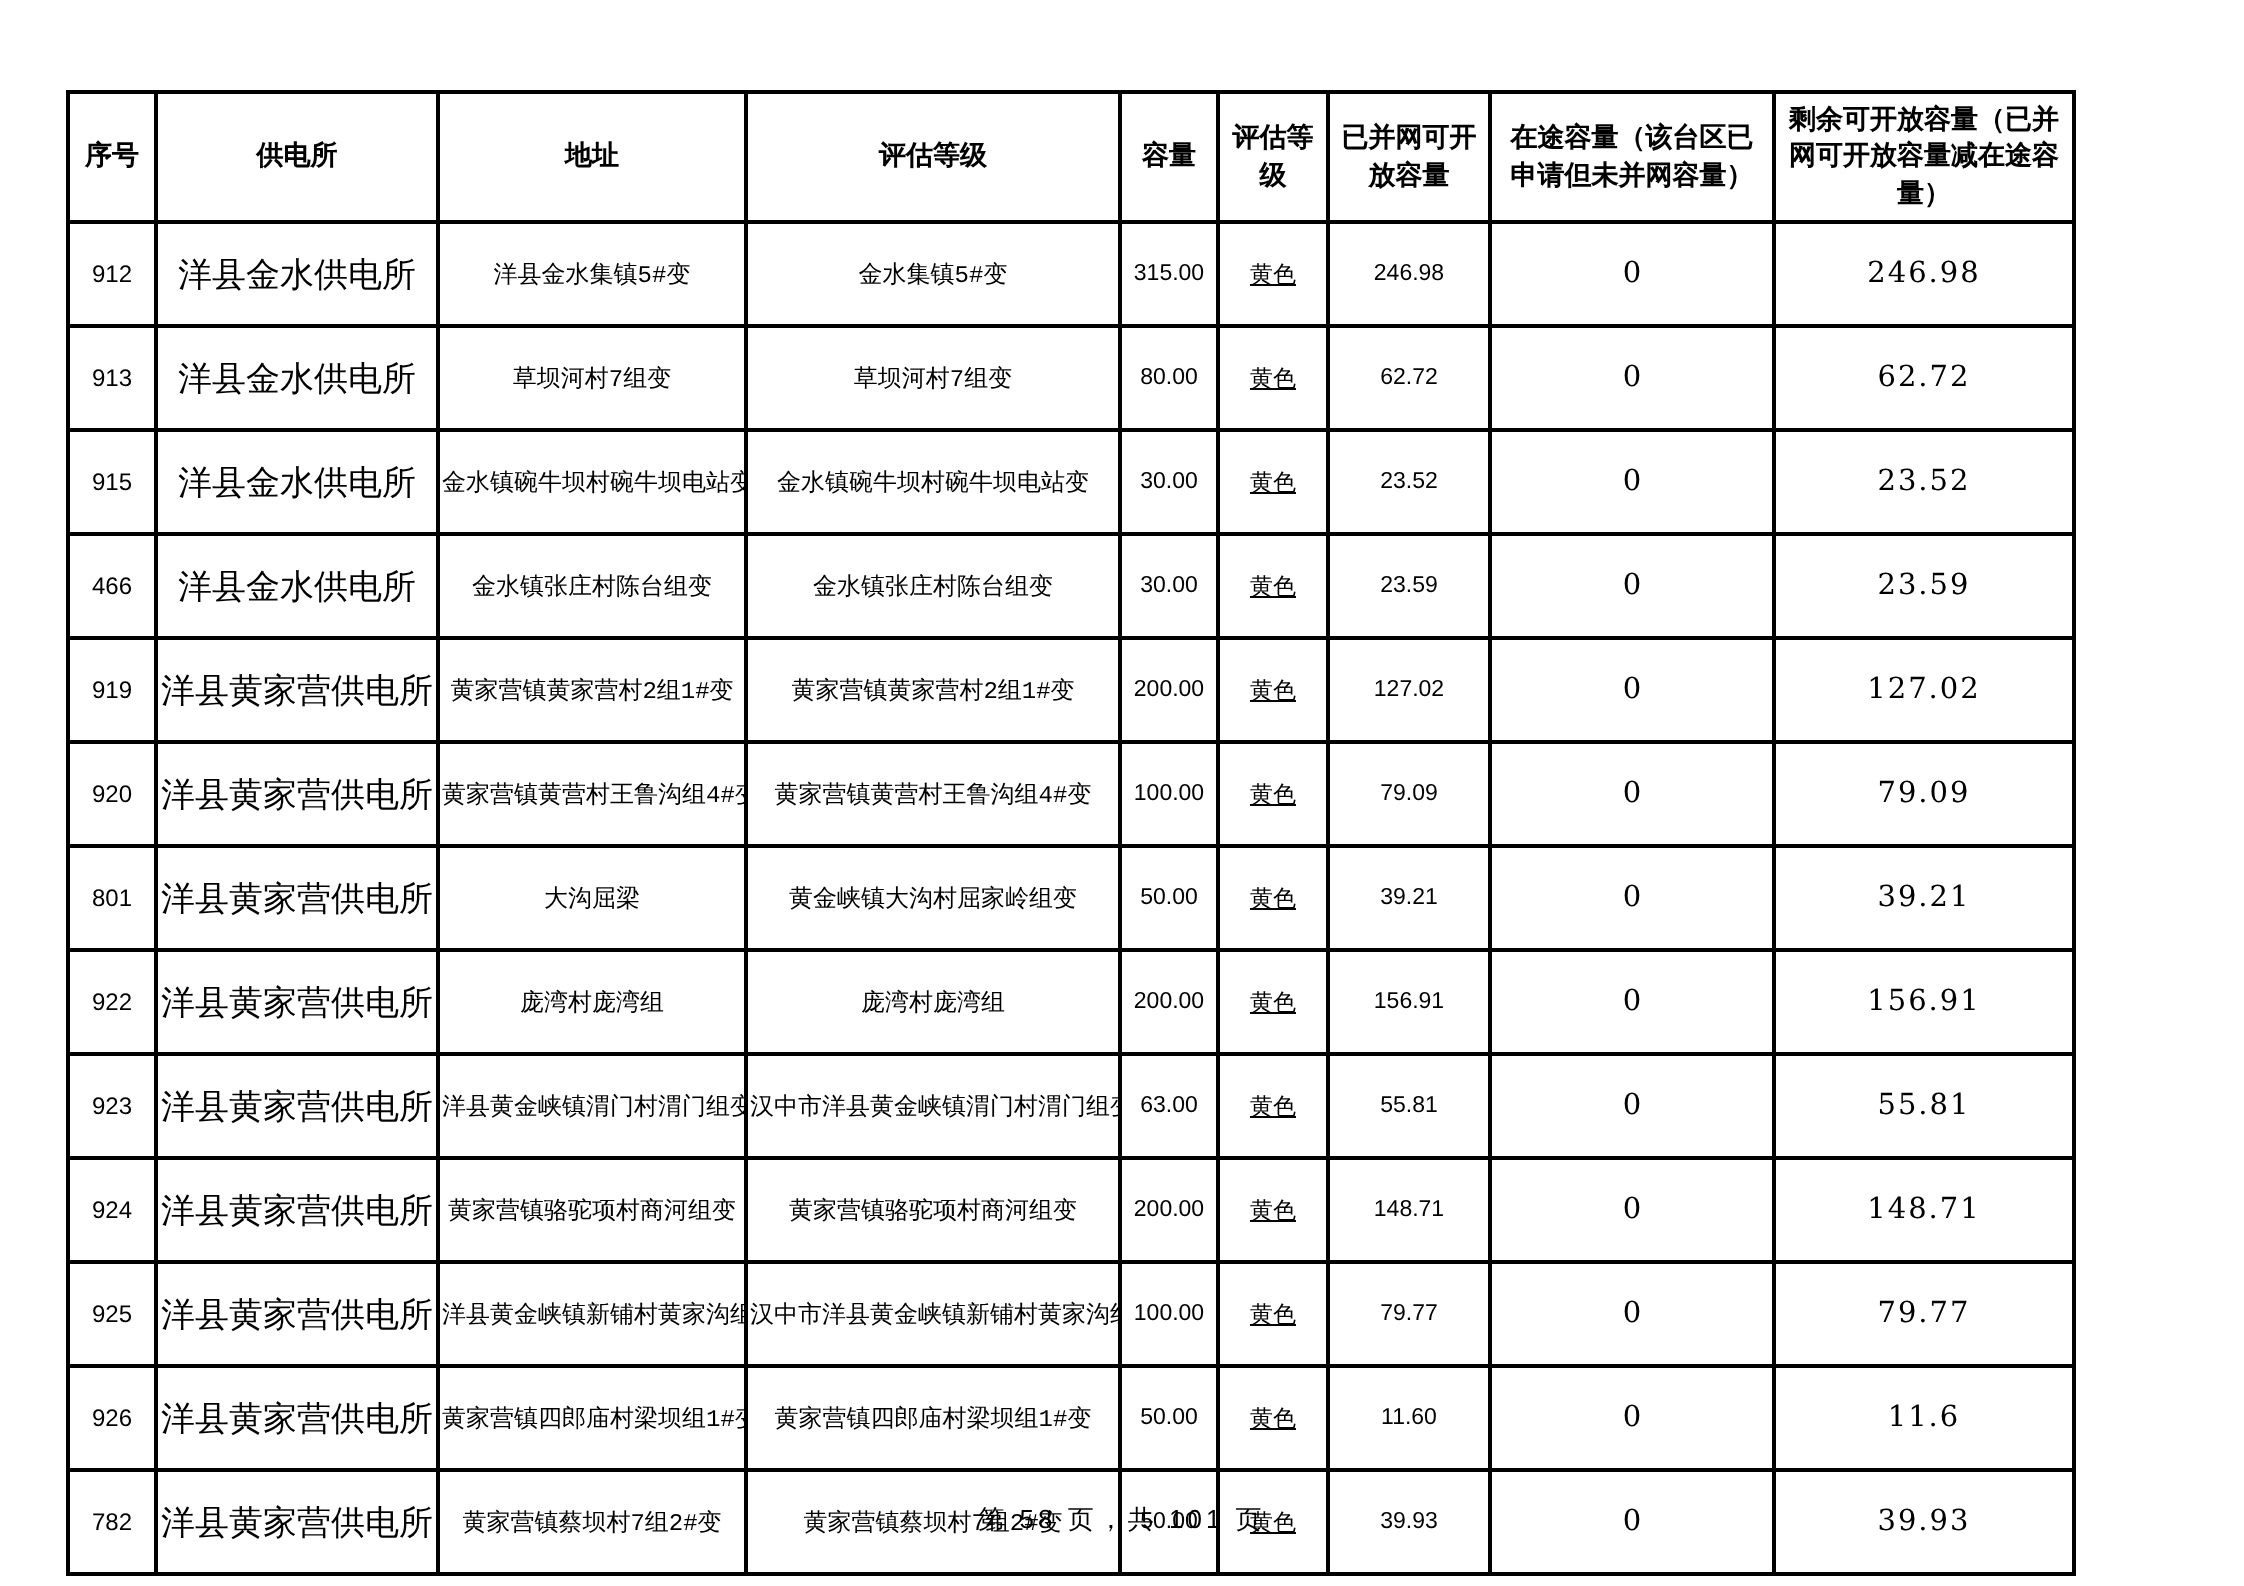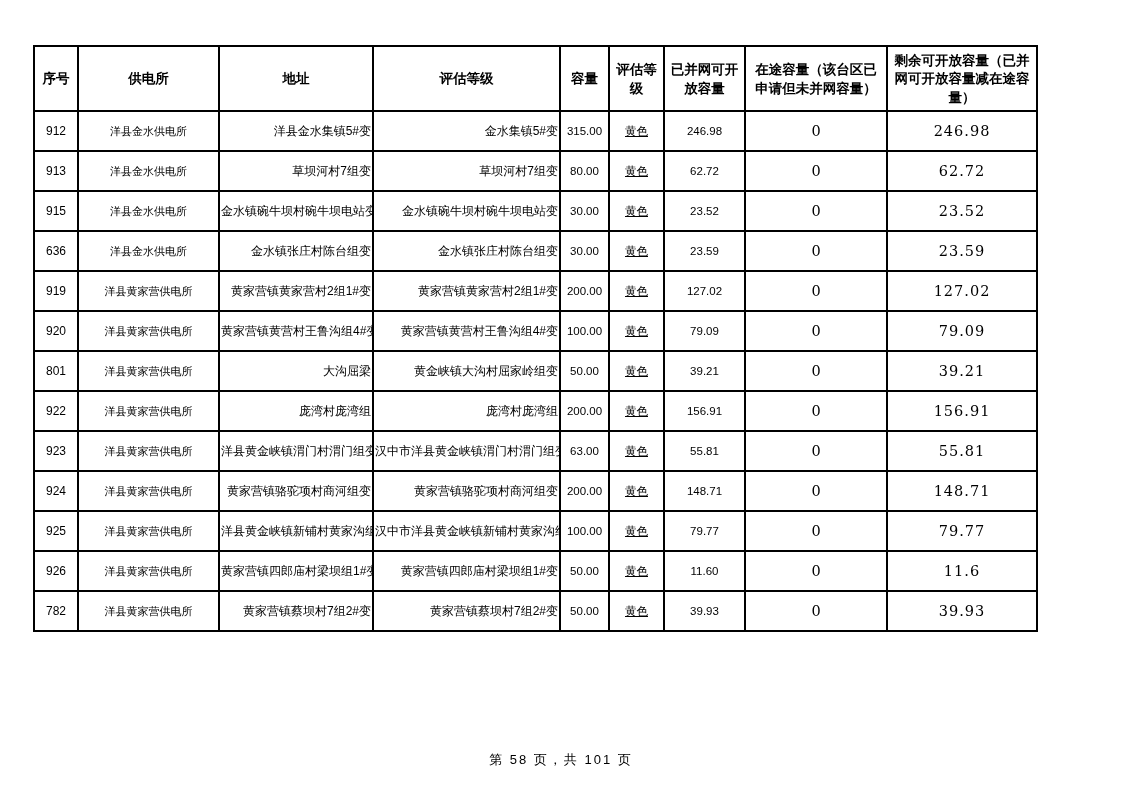--- a/index.html
+++ b/index.html
@@ -24,43 +24,43 @@
   }
   .cap-table th, .cap-table td {
     border: 2px solid #000;
     text-align: center;
     vertical-align: middle;
     overflow: hidden;
     white-space: nowrap;
     padding: 0 1px;
   }
   .cap-table thead tr { height: 65px; }
-  .cap-table tbody tr { height: 40px; }
+  .cap-table tbody tr { height: 52px; }
   .cap-table th {
     font-family: "DejaVu Serif", serif;
     font-weight: bold;
     font-size: 13.5px;
     white-space: normal;
     line-height: 1.35;
     padding: 2px 3px;
   }
   
   col.c0 { width: 44px; }
   col.c1 { width: 141px; }
   col.c2 { width: 154px; }
   col.c3 { width: 187px; }
   col.c4 { width: 49px; }
   col.c5 { width: 55px; }
   col.c6 { width: 81px; }
   col.c7 { width: 142px; }
   col.c8 { width: 150px; }
   
   td.c0 { font-family: "Liberation Sans", sans-serif; font-size: 12px; }
-  td.c1 { font-family: Liberation Sans, sans-serif; font-size: 11px; text-align: center; }
-  td.c2, td.c3 { font-family: Liberation Sans, sans-serif; font-size: 12px; text-align: right; }
+  td.c1 { font-family: Liberation Sans, sans-serif; font-size: 17px; text-align: center; }
+  td.c2, td.c3 { font-family: Liberation Mono, monospace; font-size: 12px; }
   td.c4 { font-family: "Liberation Sans", sans-serif; font-size: 11.5px; }
   td.c5 { font-family: "DejaVu Serif", serif; font-size: 11.5px; text-decoration: underline; }
   td.c6 { font-family: "Liberation Sans", sans-serif; font-size: 11.5px; }
   td.c7 { font-family: "DejaVu Serif", serif; font-size: 14.5px; }
   td.c8 { font-family: "DejaVu Serif", serif; font-size: 14.5px; letter-spacing: 1px; }
   .page-footer {
     position: absolute;
     left: 0; top: 751px;
     width: 1122px;
     text-align: center;
@@ -127,21 +127,21 @@
           <td class="c1">洋县金水供电所</td>
           <td class="c2">金水镇碗牛坝村碗牛坝电站变</td>
           <td class="c3">金水镇碗牛坝村碗牛坝电站变</td>
           <td class="c4">30.00</td>
           <td class="c5">黄色</td>
           <td class="c6">23.52</td>
           <td class="c7">0</td>
           <td class="c8">23.52</td>
         </tr>
         <tr>
-          <td class="c0">636</td>
+          <td class="c0">466</td>
           <td class="c1">洋县金水供电所</td>
           <td class="c2">金水镇张庄村陈台组变</td>
           <td class="c3">金水镇张庄村陈台组变</td>
           <td class="c4">30.00</td>
           <td class="c5">黄色</td>
           <td class="c6">23.59</td>
           <td class="c7">0</td>
           <td class="c8">23.59</td>
         </tr>
         <tr>

